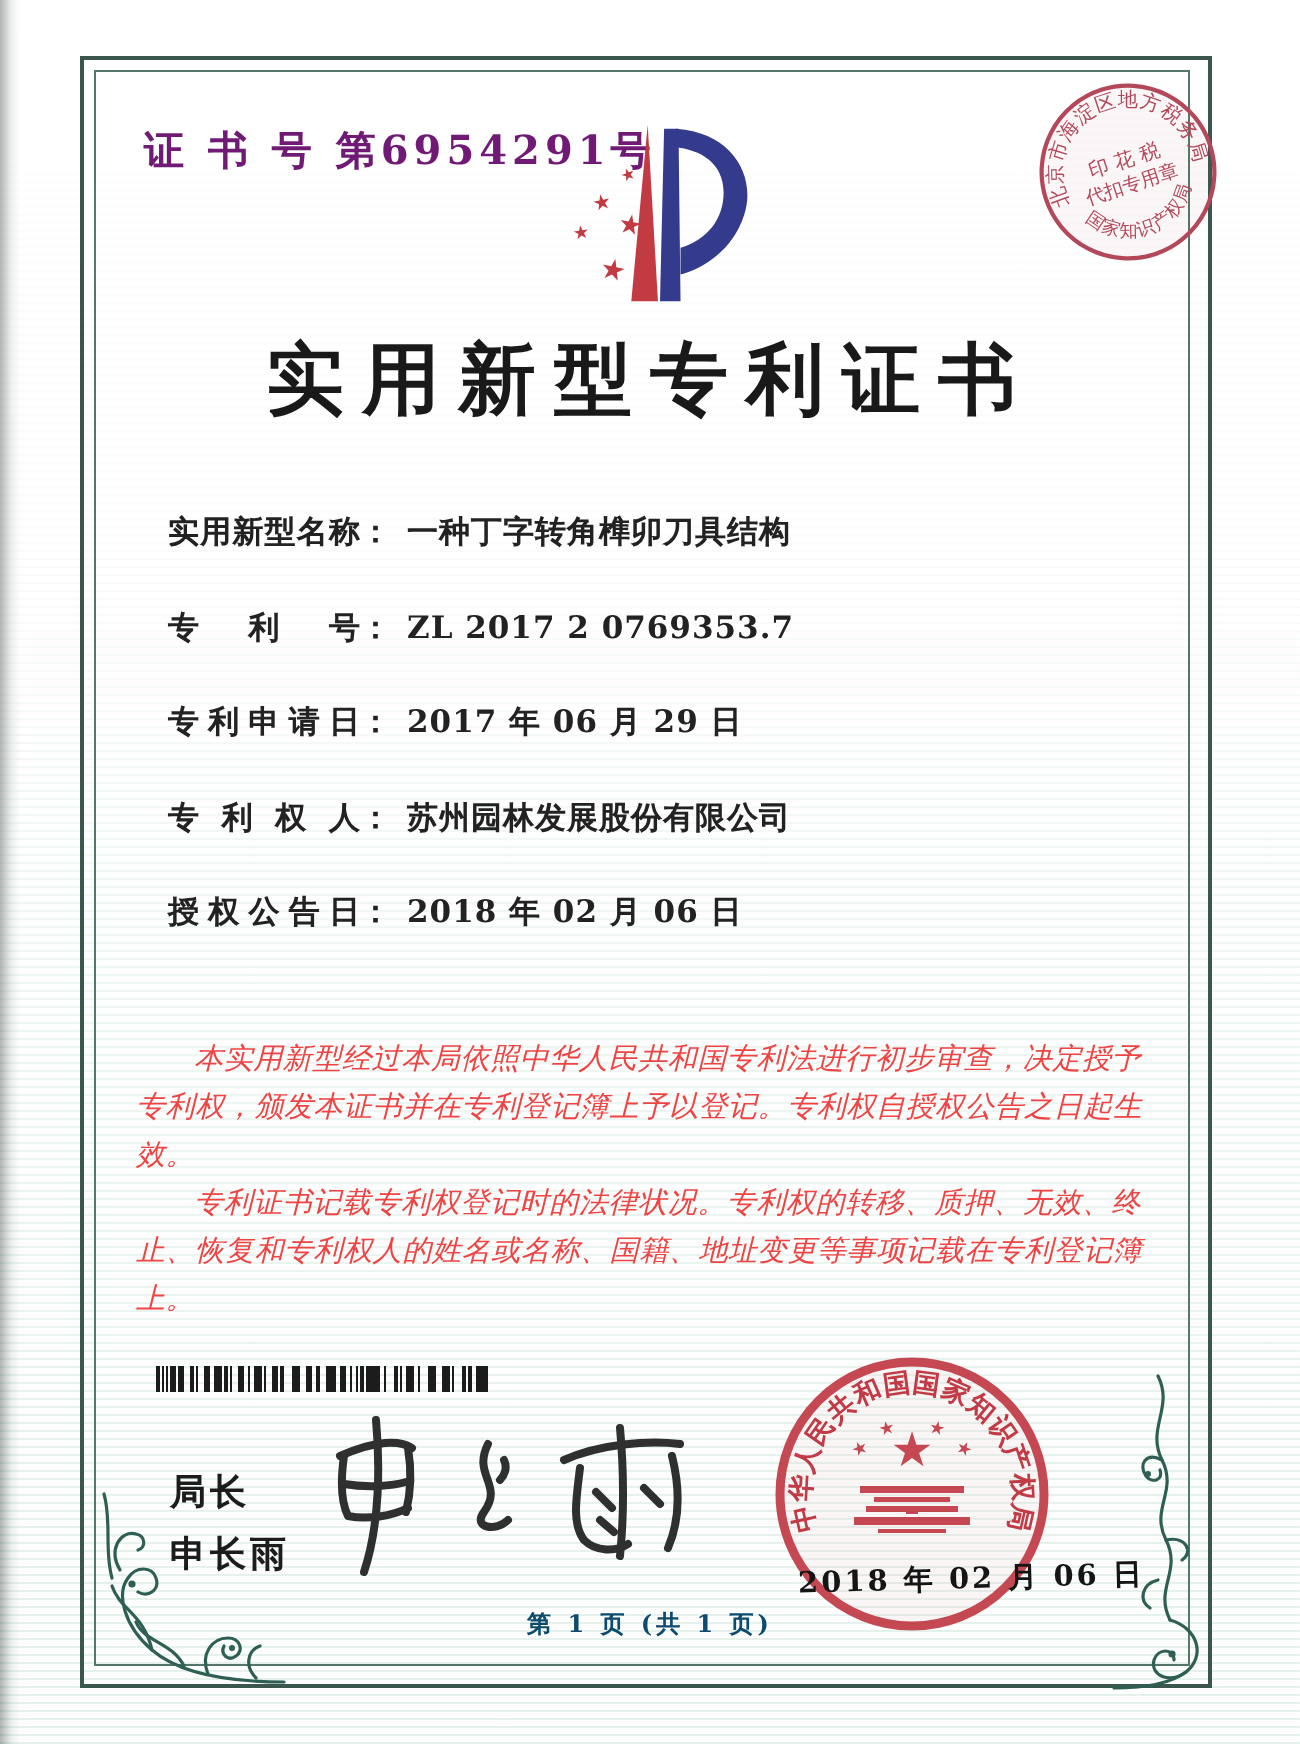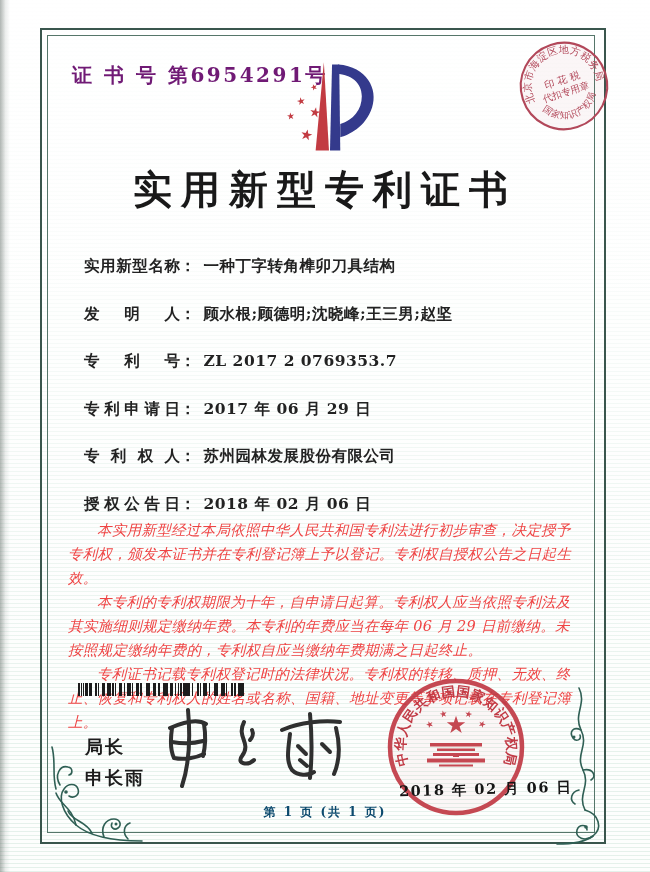--- a/index.html
+++ b/index.html
@@ -107,39 +107,35 @@
     <text x="0" y="10" font-size="10" fill="#b2485a" text-anchor="middle">代扣专用章</text>
   </svg>
 
   <div class="doc-title">实用新型专利证书</div>
 
   <div class="fields">
     <div class="field-row">
       <span class="flabel">实用新型名称</span><span class="fcolon">：</span><span class="fvalue">一种丁字转角榫卯刀具结构</span>
     </div>
     <div class="field-row">
-      <span class="flabel">发明人</span><span class="fcolon">：</span><span class="fvalue">顾水根;顾德明;沈晓峰;王三男;赵坚</span>
-    </div>
-    <div class="field-row">
       <span class="flabel">专利号</span><span class="fcolon">：</span><span class="fvalue">ZL 2017 2 0769353.7</span>
     </div>
     <div class="field-row">
       <span class="flabel">专利申请日</span><span class="fcolon">：</span><span class="fvalue">2017 年 06 月 29 日</span>
     </div>
     <div class="field-row">
       <span class="flabel">专利权人</span><span class="fcolon">：</span><span class="fvalue">苏州园林发展股份有限公司</span>
     </div>
     <div class="field-row">
       <span class="flabel">授权公告日</span><span class="fcolon">：</span><span class="fvalue">2018 年 02 月 06 日</span>
     </div>
   </div>
 
   <div class="body-text">
     <p>本实用新型经过本局依照中华人民共和国专利法进行初步审查，决定授予专利权，颁发本证书并在专利登记簿上予以登记。专利权自授权公告之日起生效。</p>
-    <p>本专利的专利权期限为十年，自申请日起算。专利权人应当依照专利法及其实施细则规定缴纳年费。本专利的年费应当在每年 06 月 29 日前缴纳。未按照规定缴纳年费的，专利权自应当缴纳年费期满之日起终止。</p>
     <p>专利证书记载专利权登记时的法律状况。专利权的转移、质押、无效、终止、恢复和专利权人的姓名或名称、国籍、地址变更等事项记载在专利登记簿上。</p>
   </div>
 
   <div class="barcode"></div>
 
   <div class="signer">
     <div>局长</div>
     <div>申长雨</div>
   </div>
 

